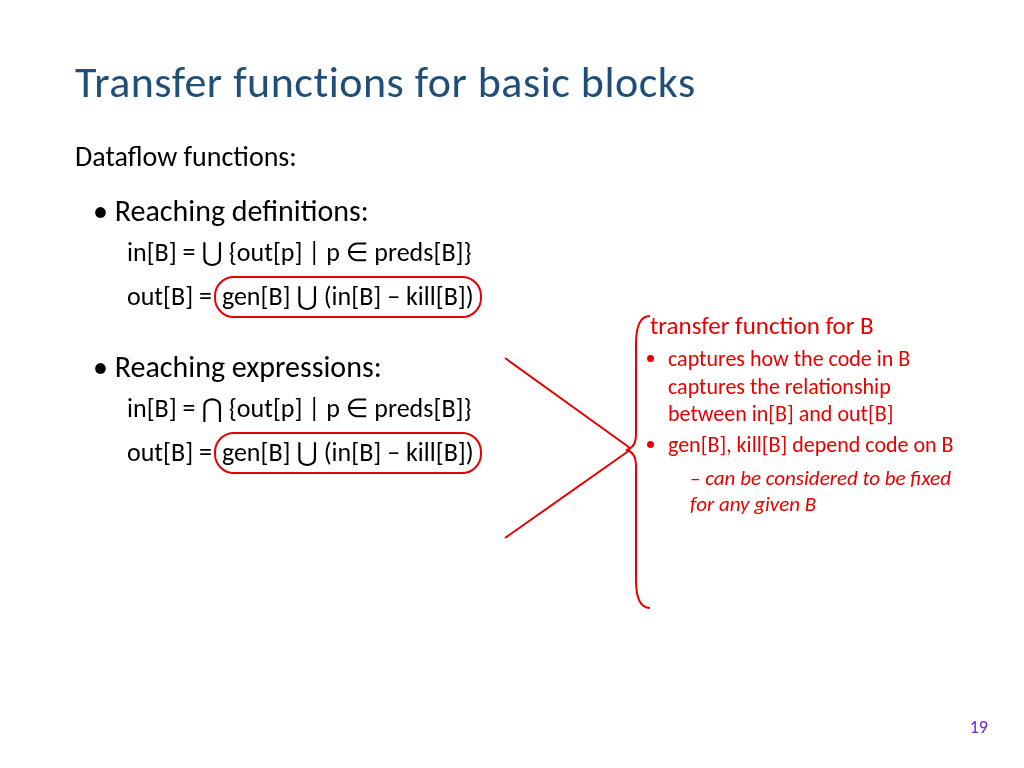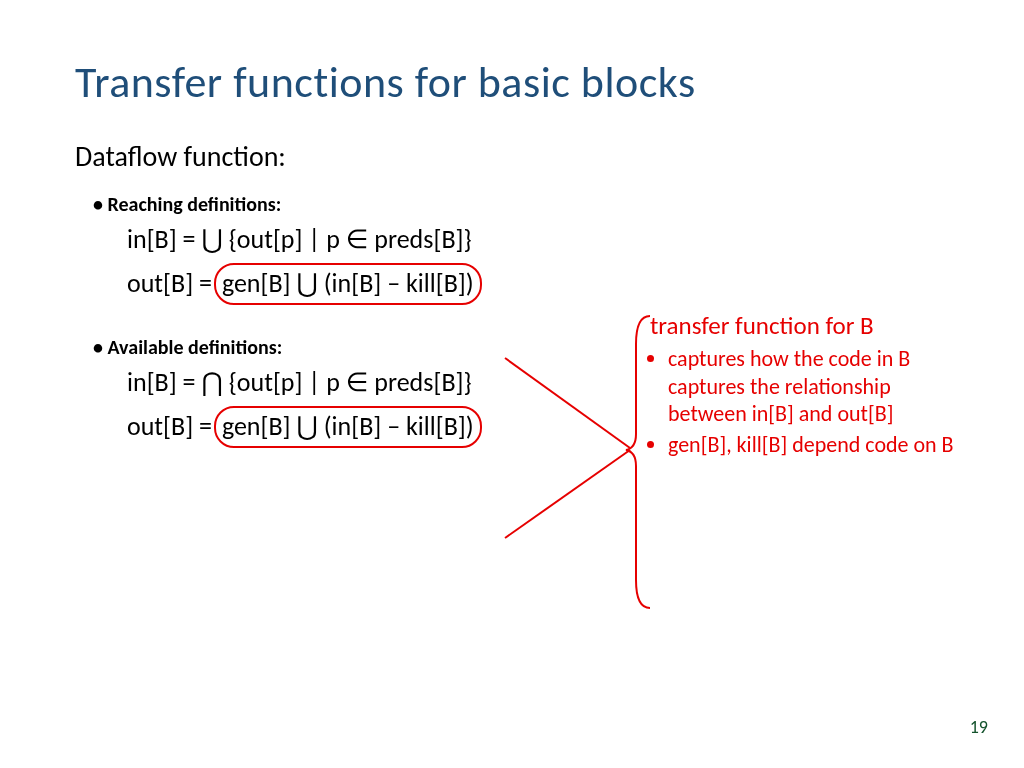--- a/index.html
+++ b/index.html
@@ -24,21 +24,21 @@
     font-size: 44px;
     color: #1f4e79;
     font-weight: 400;
     margin: 0 0 30px 0;
     letter-spacing: 0.5px;
   }
   .subhead {
     font-size: 28px;
     margin: 6px 0 18px 0;
   }
-  .sect { font-size: 20px; margin: 10px 0 6px 18px; font-weight: bold; }
+  .sect { font-size: 30px; margin: 10px 0 6px 18px; }
   .bullet-dot::before { content: "• "; }
   .eq {
     font-size: 26px;
     margin: 4px 0 6px 52px;
     line-height: 1.35;
     position: relative;
   }
   .eq.gap-below { margin-bottom: 30px; }
   .redbox {
     display: inline-block;
@@ -59,61 +59,64 @@
   .co-ul { font-size: 22px; padding: 0 0 0 18px; margin: 0; }
   .co-ul li { margin: 3px 0; line-height: 1.25; }
   .co-sub { list-style: none; padding: 4px 0 0 22px; margin: 0; }
   .co-sub li { font-style: italic; font-size: 21px; }
   .co-sub li::before { content: "– "; font-style: normal; }
   
   .pnum {
     position: absolute;
     right: 36px;
     bottom: 30px;
-    color: #14532d;
+    color: #6d28d9;
     font-size: 18px;
   }
   
   .leader {
     position: absolute;
     left: 0; top: 0;
     pointer-events: none;
   }
 </style>
 </head>
 <body>
 
 <div class="slide">
 
   <h1 class="title">Transfer functions for basic blocks</h1>
 
-  <div class="subhead">Dataflow function:</div>
+  <div class="subhead">Dataflow functions:</div>
 
   <div class="sect bullet-dot">Reaching definitions:</div>
   <div class="eq">
     <span>in[B] = </span><span>⋃</span><span> {out[p] | p ∈ preds[B]}</span>
   </div>
   <div class="eq gap-below">
     <span>out[B] = </span><span class="redbox">gen[B] ⋃ (in[B] – kill[B])</span>
   </div>
 
-  <div class="sect bullet-dot">Available definitions:</div>
+  <div class="sect bullet-dot">Reaching expressions:</div>
   <div class="eq">
     <span>in[B] = </span><span>⋂</span><span> {out[p] | p ∈ preds[B]}</span>
   </div>
   <div class="eq">
     <span>out[B] = </span><span class="redbox">gen[B] ⋃ (in[B] – kill[B])</span>
   </div>
 
   <div class="callout">
     <div class="co-title">transfer function for B</div>
     <ul class="co-ul">
       <li>captures how the code in B captures the relationship between in[B] and out[B]</li>
       <li>
         <span>gen[B], kill[B] depend code on B</span>
+        <ul class="co-sub">
+          <li>can be considered to be fixed for any given B</li>
+        </ul>
       </li>
     </ul>
   </div>
 
   <div class="pnum">19</div>
 </div>
 
 <svg class="leader" width="1024" height="768">
   <g fill="none" stroke="#e60000" stroke-width="2">
 

